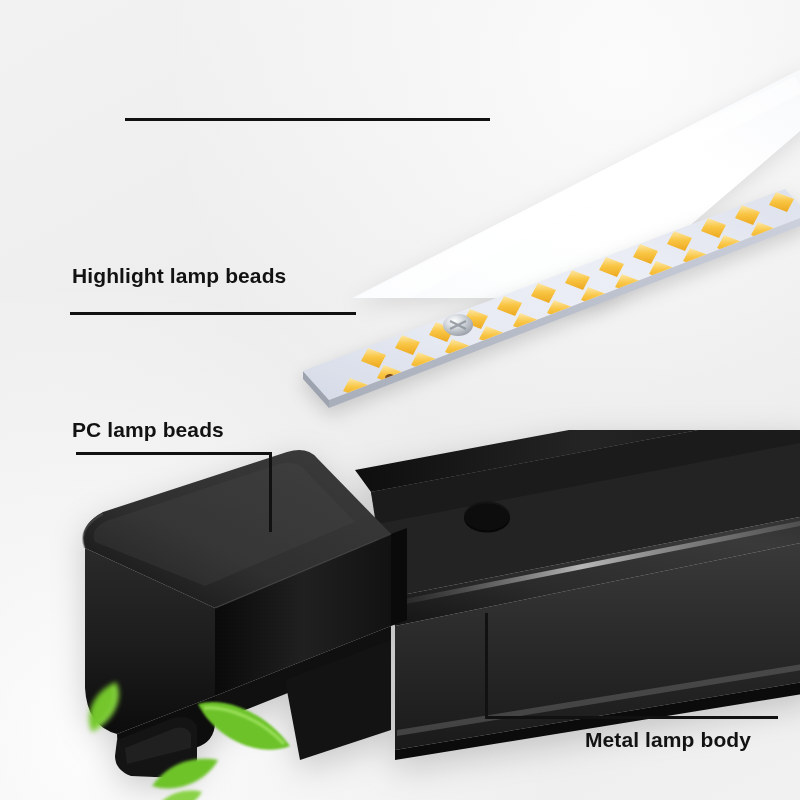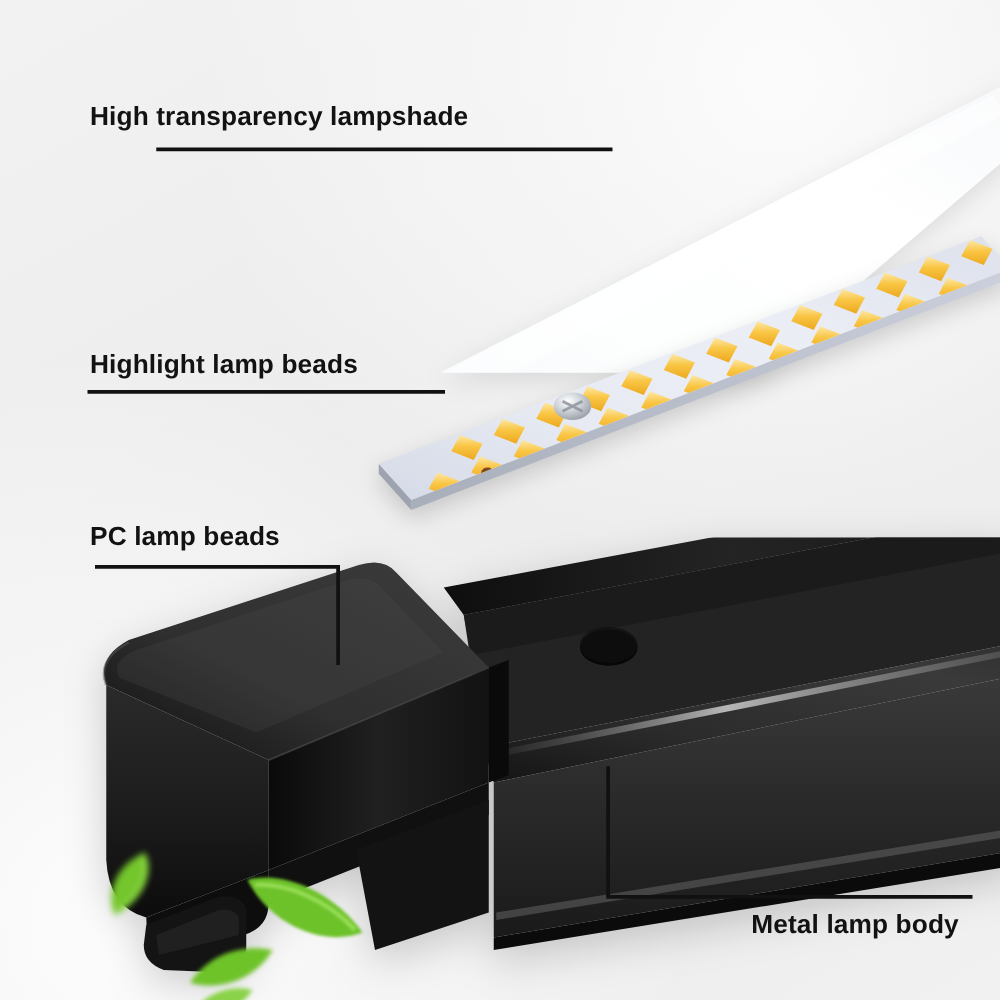--- a/index.html
+++ b/index.html
@@ -257,27 +257,26 @@
 
   <svg class="leaf b2" style="left:152px;top:786px;" width="52" height="34" viewBox="0 0 52 34">
     <path d="M2,24 C14,6 36,2 50,6 C40,22 20,30 2,24 Z" fill="#8ad248"></path>
   </svg>
 
   <svg class="leaf b3" style="left:196px;top:694px;" width="98" height="72" viewBox="0 0 98 72">
     <path d="M2,10 C28,2 70,18 94,52 C64,64 20,46 2,10 Z" fill="#6dc22a"></path>
     <path d="M8,14 C32,12 66,26 88,50" stroke="#a6e765" stroke-width="3.4" fill="none" opacity=".75"></path>
   </svg>
 
-  <div class="label" style="left:72px;top:82px;font-size:21px;">High transparency lampshade</div>
   <div class="rule" style="left:125px;top:118px;width:365px;height:3px;"></div>
 
-  <div class="label" style="left:72px;top:280px;font-size:21px;">Highlight lamp beads</div>
+  <div class="label" style="left:72px;top:264px;font-size:21px;">Highlight lamp beads</div>
   <div class="rule" style="left:70px;top:312px;width:286px;height:3px;"></div>
 
   <div class="label" style="left:72px;top:418px;font-size:21px;">PC lamp beads</div>
   <div class="rule" style="left:76px;top:452px;width:196px;height:3px;"></div>
   <div class="rule" style="left:269px;top:452px;width:3px;height:80px;"></div>
 
   <div class="rule" style="left:485px;top:613px;width:3px;height:104px;"></div>
   <div class="rule" style="left:485px;top:716px;width:293px;height:3px;"></div>
-  <div class="label" style="left:585px;top:728px;font-size:21px;margin-left:16px;">Metal lamp body</div>
+  <div class="label" style="left:585px;top:728px;font-size:21px;">Metal lamp body</div>
 
 </div>
 
 </body></html>

